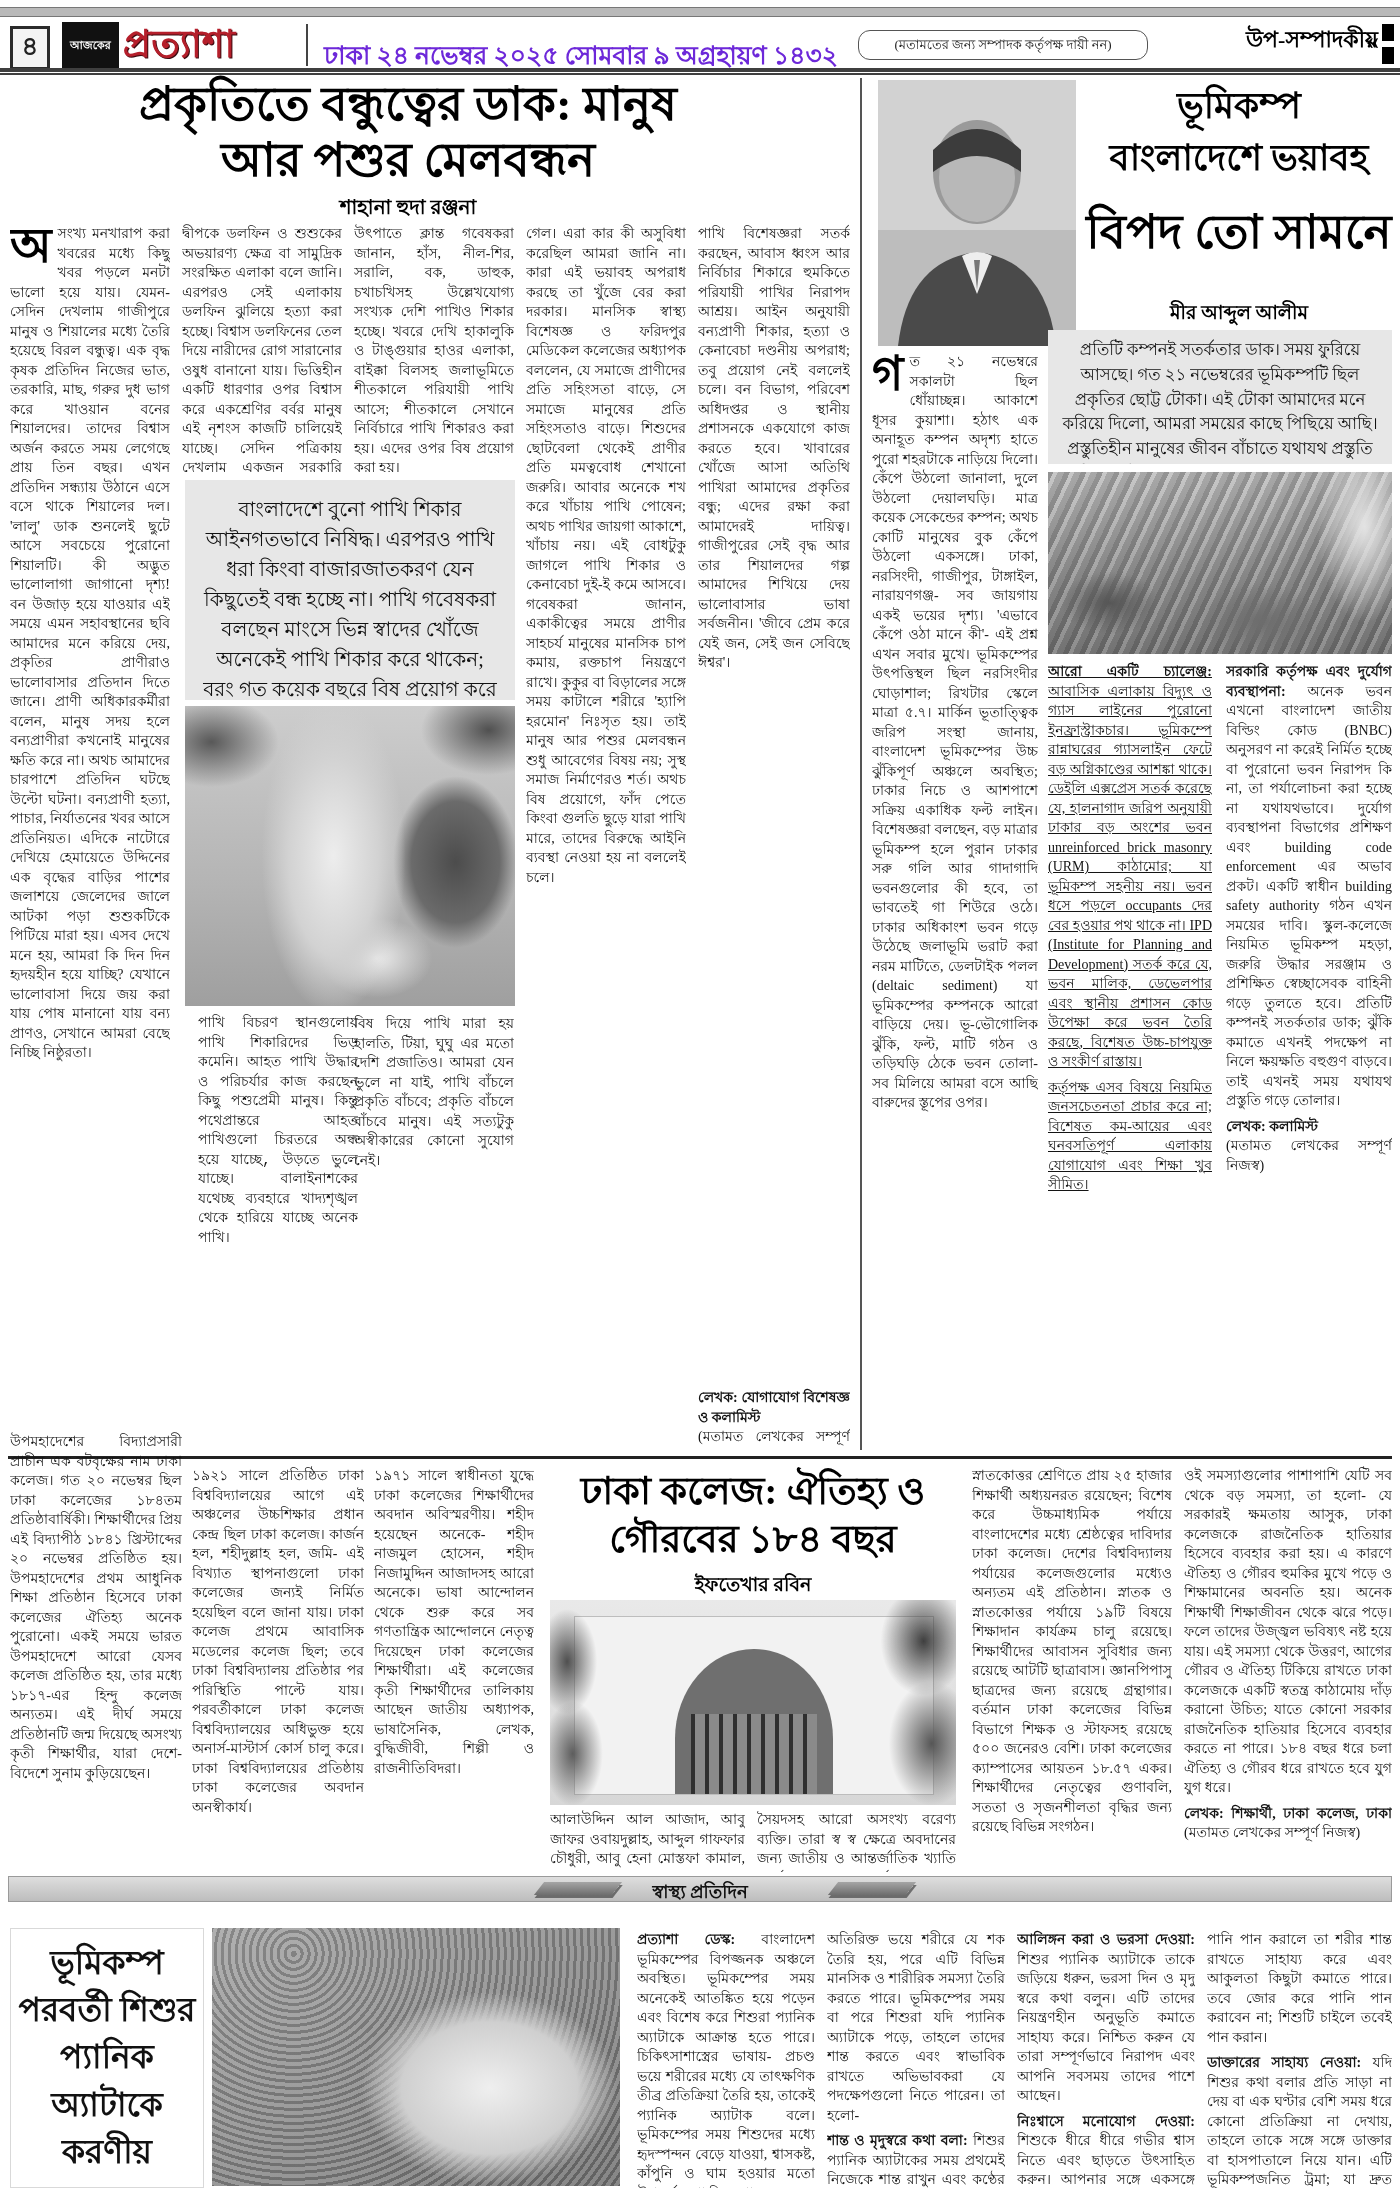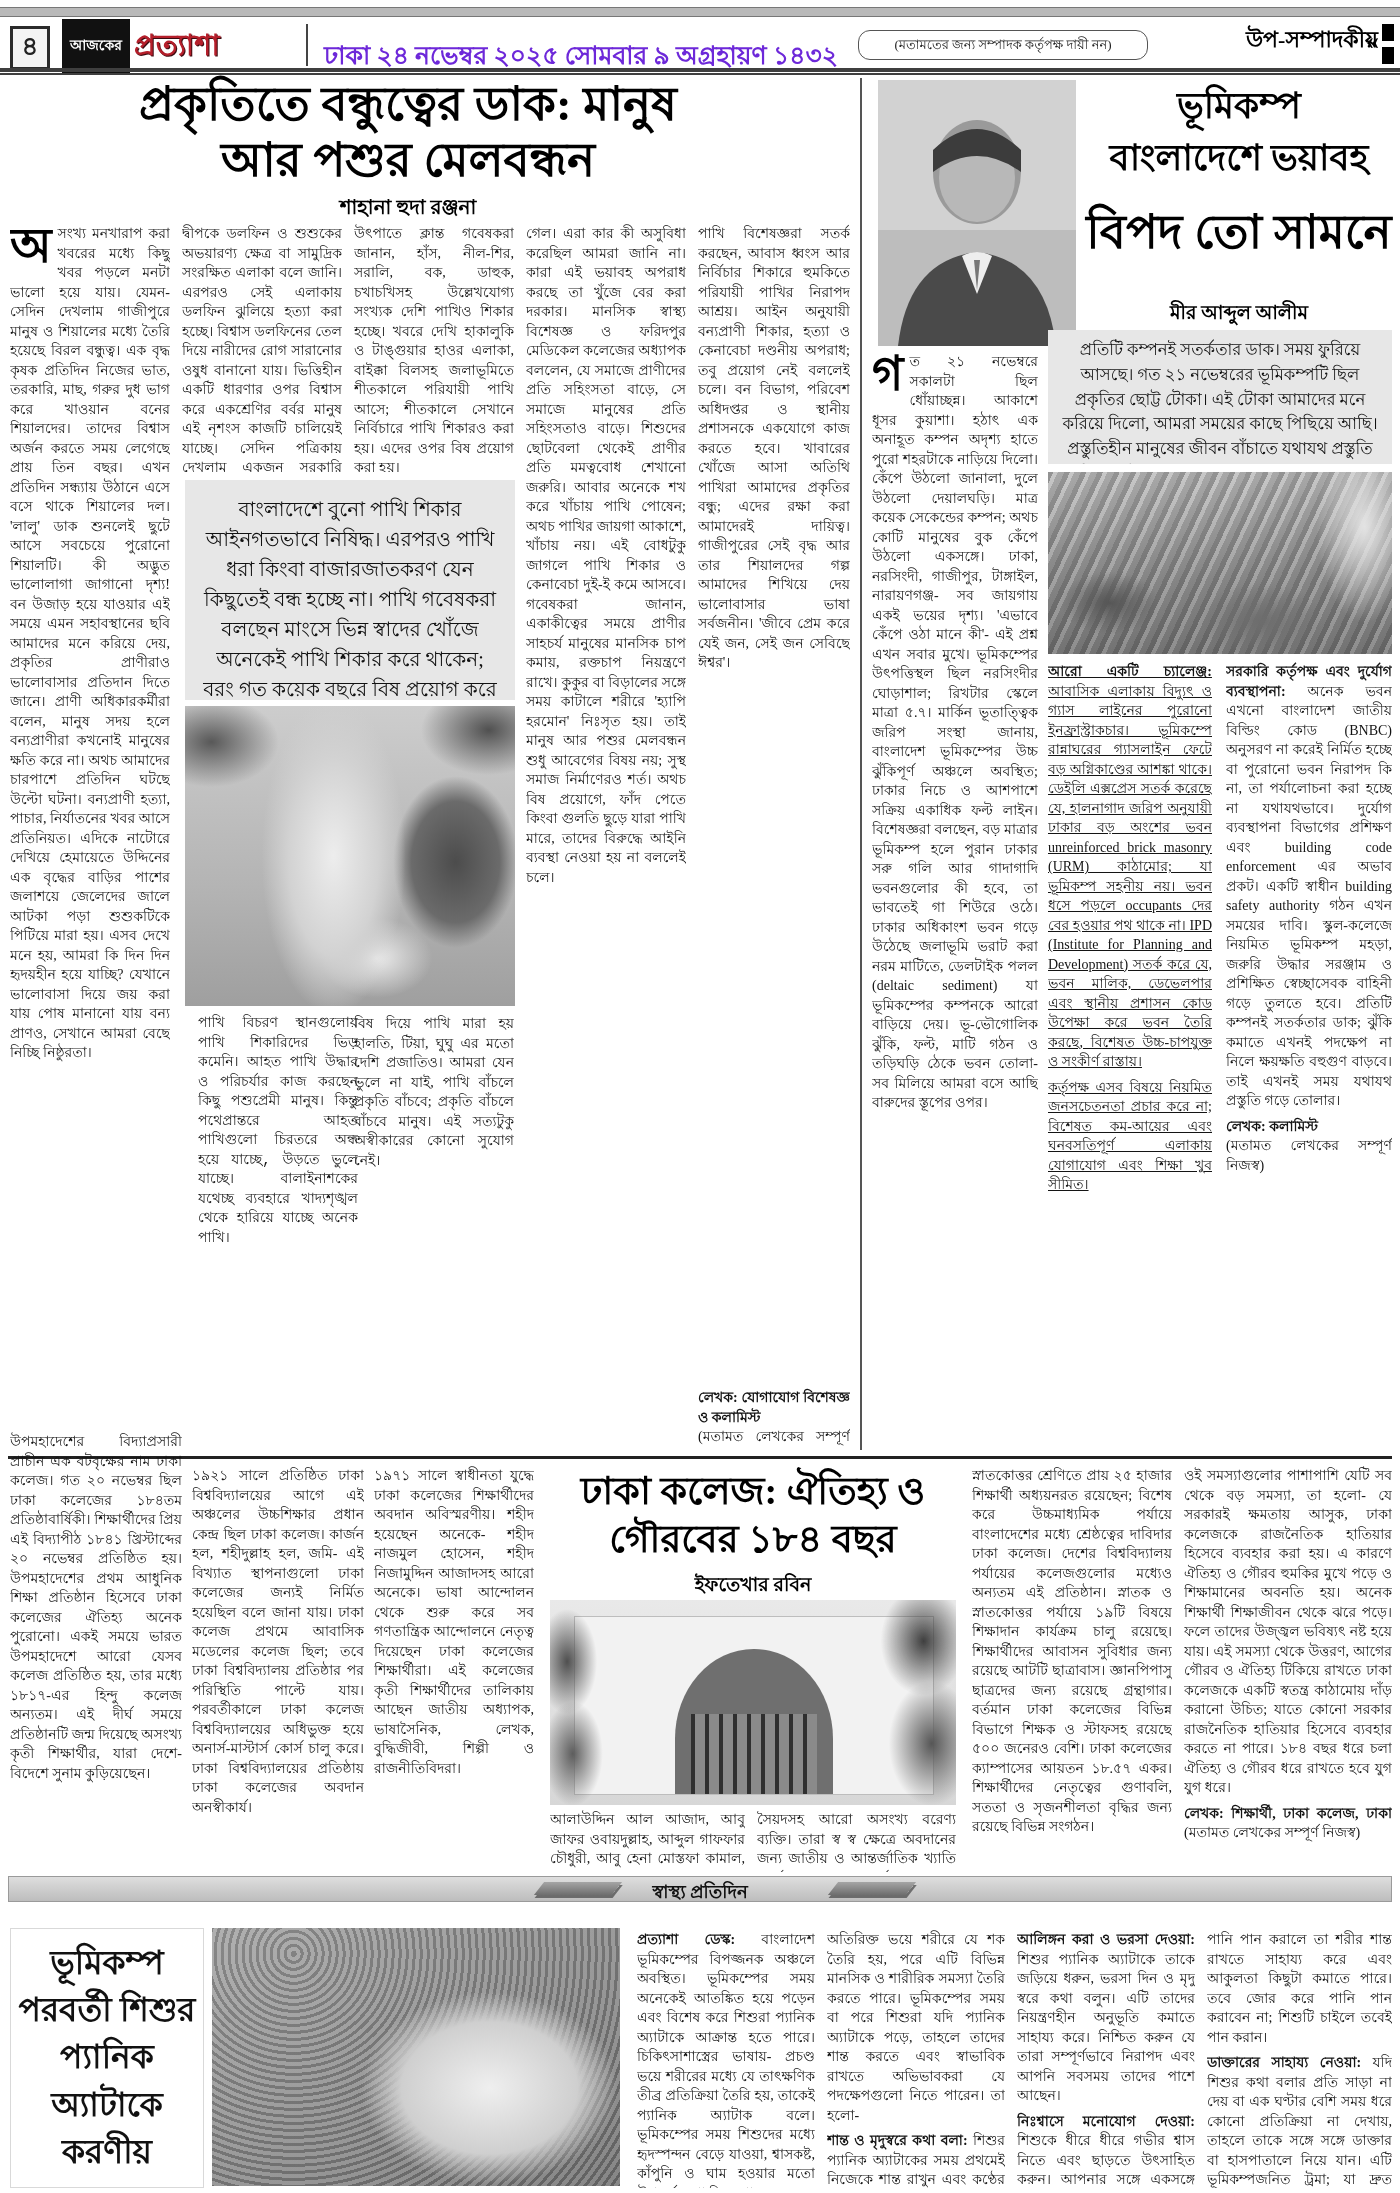--- a/index.html
+++ b/index.html
@@ -5,22 +5,22 @@
   html,body{margin:0;padding:0;background:#e8e8e8;}
   .page{position:relative;width:1400px;height:2193px;background:#ffffff;margin:0 auto;
         font-family:"Liberation Serif",serif;color:#111;overflow:hidden;}
   
   .topbar{position:absolute;left:0;top:7px;width:1400px;height:8px;background:#b9b9b9;
           border-top:1px solid #777;border-bottom:1px solid #777;}
   .pagenum{position:absolute;left:10px;top:26px;width:34px;height:38px;border:3px solid #2b2b2b;
            background:#f4f4f4;display:flex;align-items:center;justify-content:center;
            font-size:26px;font-weight:bold;color:#222;}
   .masthead{position:absolute;left:62px;top:28px;height:36px;display:flex;align-items:center;}
-  .mast-top{background:#111;color:#fff;font-weight:bold;font-size:14px;padding:15px 8px;}
-  .mast-main{font-size:29px;font-weight:bold;color:#b51f2b;margin-left:4px;
+  .mast-top{background:#111;color:#fff;font-weight:bold;font-size:11px;padding:15px 8px;}
+  .mast-main{font-size:38px;font-weight:bold;color:#b51f2b;margin-left:4px;
              text-shadow:1px 1px 0 #3a0b10;}
   .hsep{position:absolute;left:306px;top:24px;width:2px;height:42px;background:#444;}
   .dateline{position:absolute;left:324px;top:36px;font-size:25px;font-weight:600;color:#6d28d9;}
   .disclaimer{position:absolute;left:858px;top:30px;width:288px;height:28px;border:1px solid #555;
               border-radius:12px;display:flex;align-items:center;justify-content:center;
               font-size:13px;color:#222;background:#fff;}
   .section-title{position:absolute;left:1200px;top:22px;width:178px;text-align:right;
                  font-size:22px;font-weight:bold;color:#000;}
   .section-mark{position:absolute;left:1382px;top:24px;width:12px;height:40px;
                 display:flex;flex-direction:column;justify-content:space-between;}

